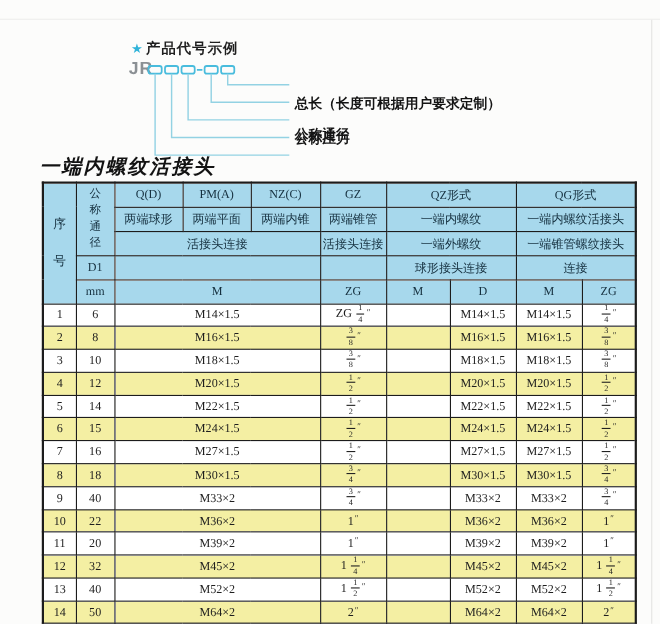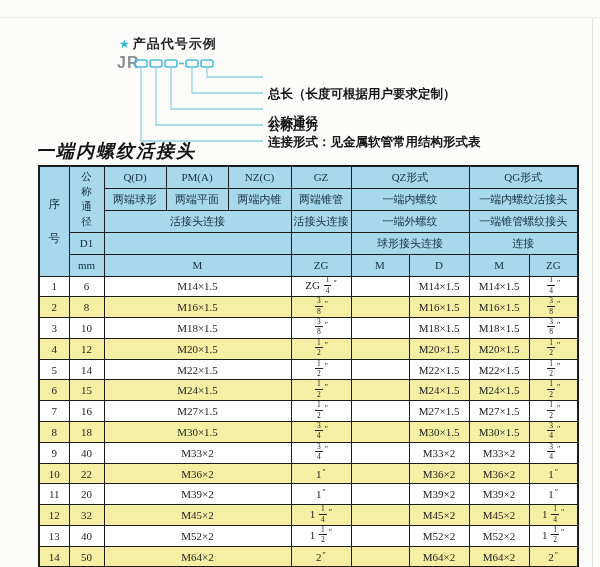--- a/index.html
+++ b/index.html
@@ -67,21 +67,20 @@
     <polyline class="lline" points="207,52 207,62 263,62"></polyline>
     <polyline class="lline" points="192,52 192,78 263,78"></polyline>
     <polyline class="lline" points="171,52 171,94 263,94"></polyline>
     <polyline class="lline" points="156,52 156,110 263,110"></polyline>
     <polyline class="lline" points="141,52 141,126 263,126"></polyline>
   </svg>
 
   <div class="dlabel" style="top:71px">总长（长度可根据用户要求定制）</div>
   <div class="dlabel" style="top:99px">公称通径</div>
   <div class="dlabel" style="top:103px">公称压力</div>
-  <div class="dlabel" style="top:119px">连接形式：见金属软管常用结构形式表</div>
 
   <div class="table-title">一端内螺纹活接头</div>
 
   <table class="ref-table">
     <colgroup>
       <col style="width:30px">
         <col style="width:35px">
       <col style="width:62px">
         <col style="width:62px">
         <col style="width:63px">

